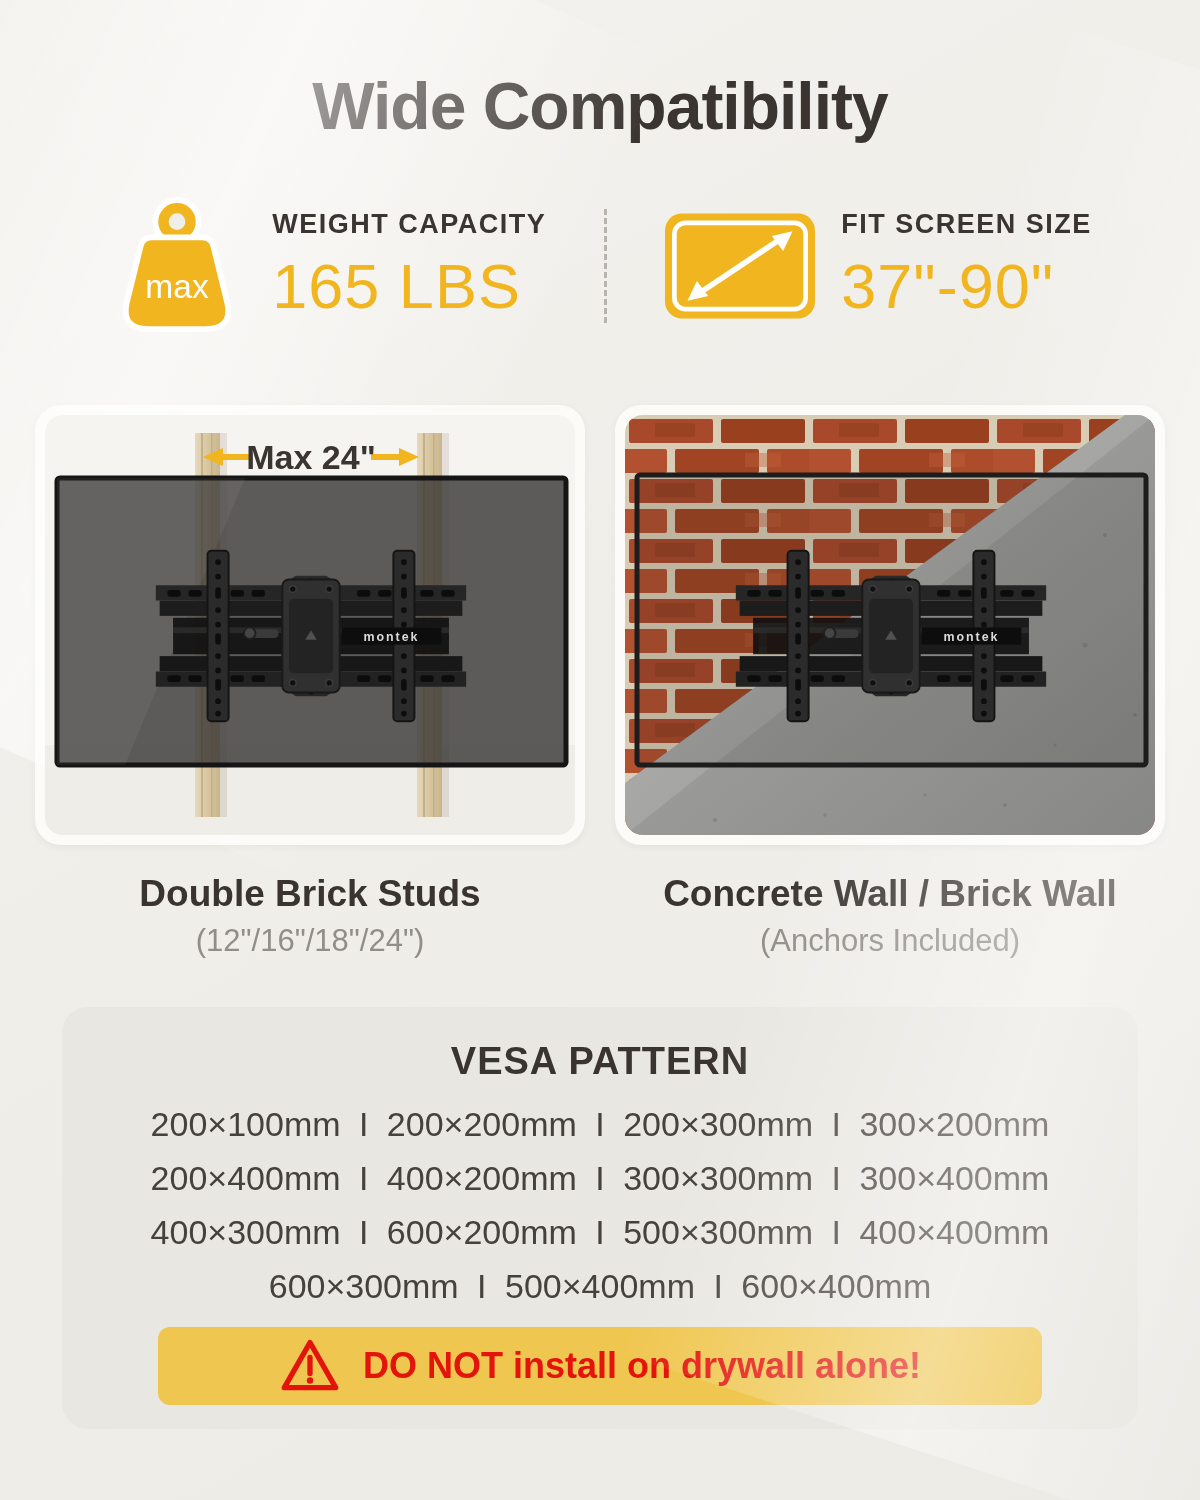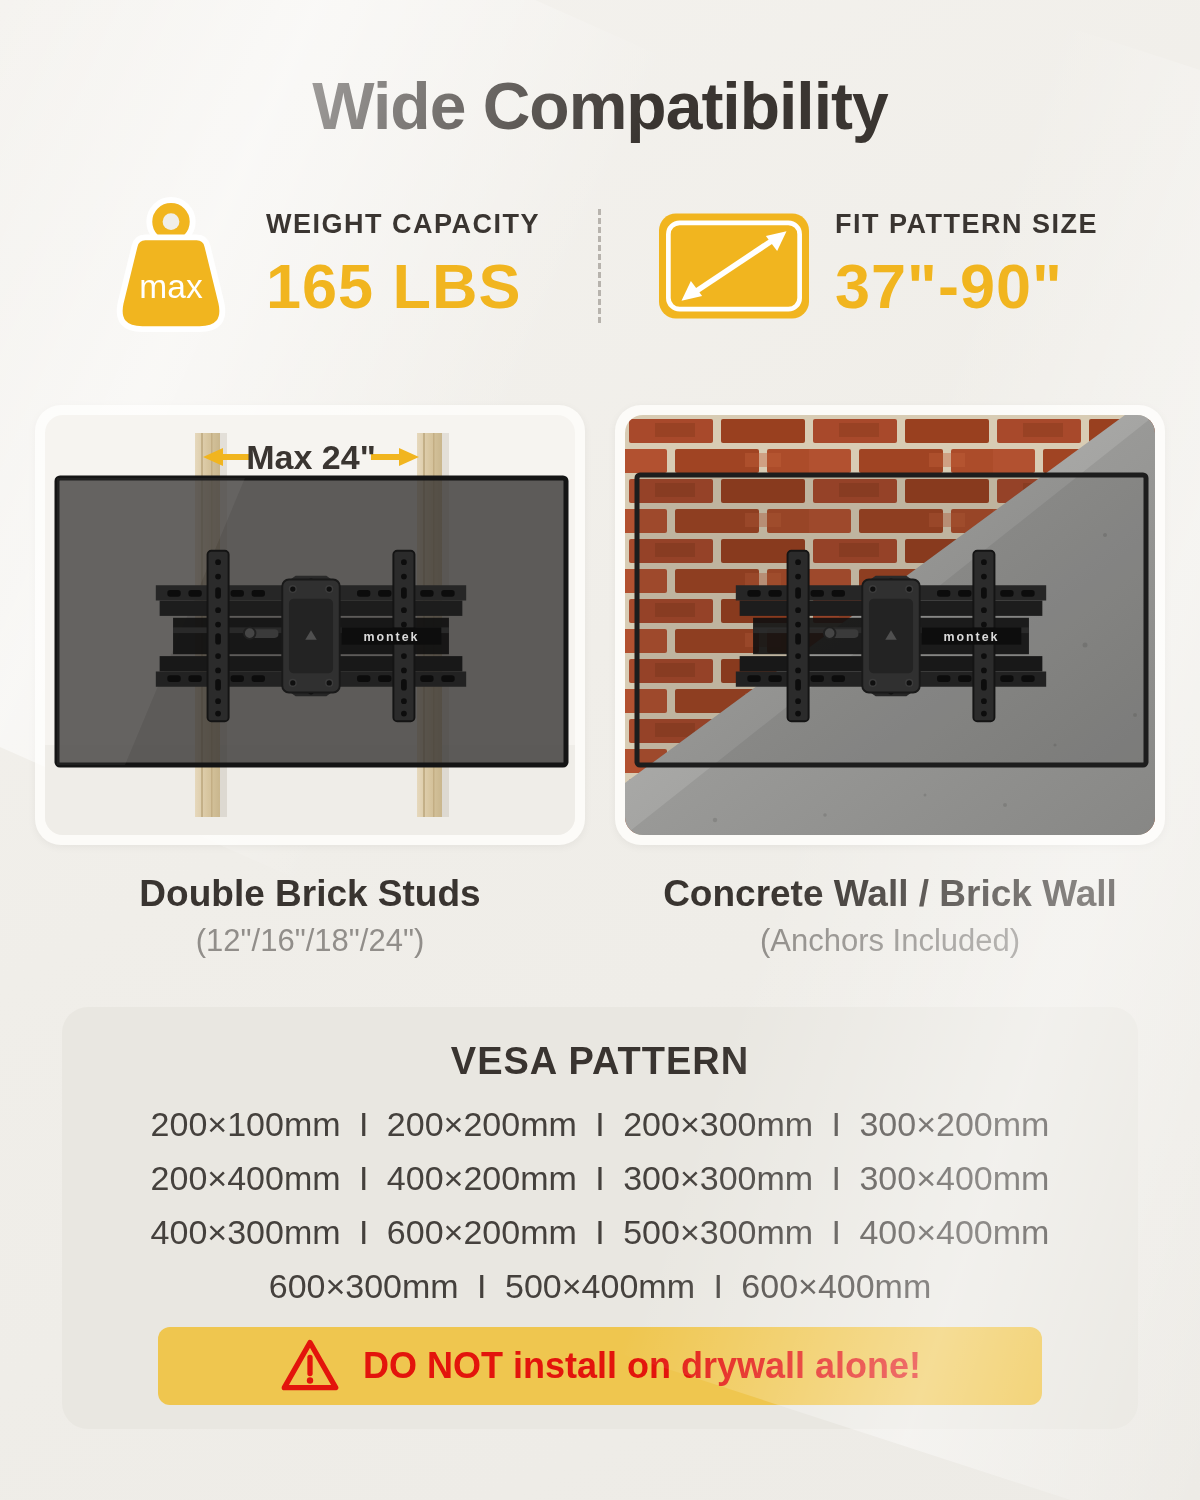--- a/index.html
+++ b/index.html
@@ -16,21 +16,21 @@
 
   .page-title{
     margin:0;padding-top:70px;text-align:center;
     font-size:66px;font-weight:700;letter-spacing:-1px;color:#3A3531;line-height:1.1;
   }
 
   .features{display:flex;align-items:center;justify-content:center;margin-top:48px;gap:42px;position:relative;}
   .feature{display:flex;align-items:center;gap:26px;}
   .feature-text{display:flex;flex-direction:column;}
   .feature-label{font-size:27px;font-weight:700;letter-spacing:1.5px;color:#3A3531;}
-  .feature-value{font-size:63px;font-weight:700;letter-spacing:1px;color:#F1B51F;margin-top:10px;}
+  .feature-value{font-size:63px;font-weight:400;letter-spacing:1px;color:#F1B51F;margin-top:10px;}
   .features-divider{height:114px;border-left:3px dashed #B7B3AD;margin:0 16px;}
 
   .cards{display:flex;gap:30px;padding:0 35px;margin-top:64px;}
   .card{flex:1;height:440px;background:#FCFBF8;border-radius:26px;padding:10px;box-sizing:border-box;
     box-shadow:0 2px 8px rgba(0,0,0,0.05);}
   .scene{width:100%;height:100%;border-radius:18px;overflow:hidden;position:relative;}
   .scene svg{display:block;width:100%;height:100%;}
 
   .captions{display:flex;gap:30px;padding:0 35px;margin-top:28px;text-align:center;}
   .cap{flex:1;}
@@ -176,21 +176,21 @@
 
   <div class="feature">
     <svg width="150" height="108" viewBox="0 0 160 112">
       <rect x="0" y="0" width="160" height="112" rx="18" fill="#F1B51F"></rect>
       <rect x="10" y="10" width="140" height="92" rx="12" fill="none" stroke="#FFFFFF" stroke-width="5"></rect>
       <line x1="38" y1="84" x2="122" y2="28" stroke="#FFFFFF" stroke-width="6"></line>
       <polygon points="24,93 46,88 34,72" fill="#FFFFFF"></polygon>
       <polygon points="136,19 114,24 126,40" fill="#FFFFFF"></polygon>
     </svg>
     <div class="feature-text">
-      <div class="feature-label">FIT PATTERN SIZE</div>
+      <div class="feature-label">FIT SCREEN SIZE</div>
       <div class="feature-value">37"-90"</div>
     </div>
   </div>
 </div>
 
 <div class="cards">
 
   <div class="card">
     <div class="scene">
       <svg viewBox="0 0 530 420" preserveAspectRatio="none">

